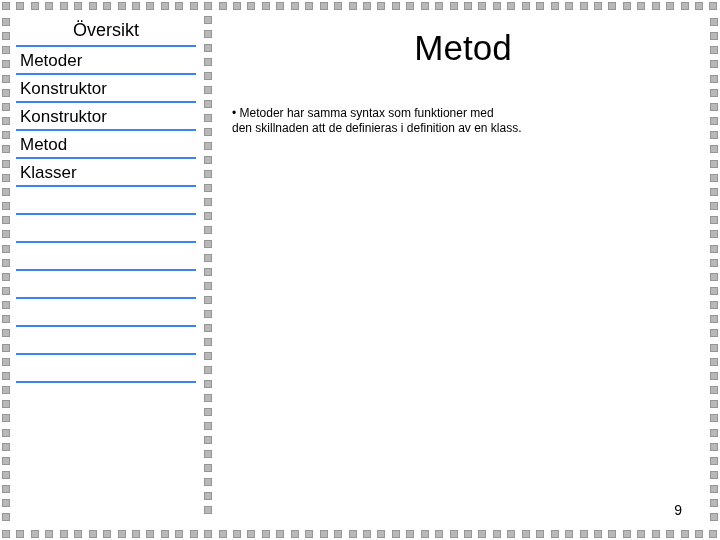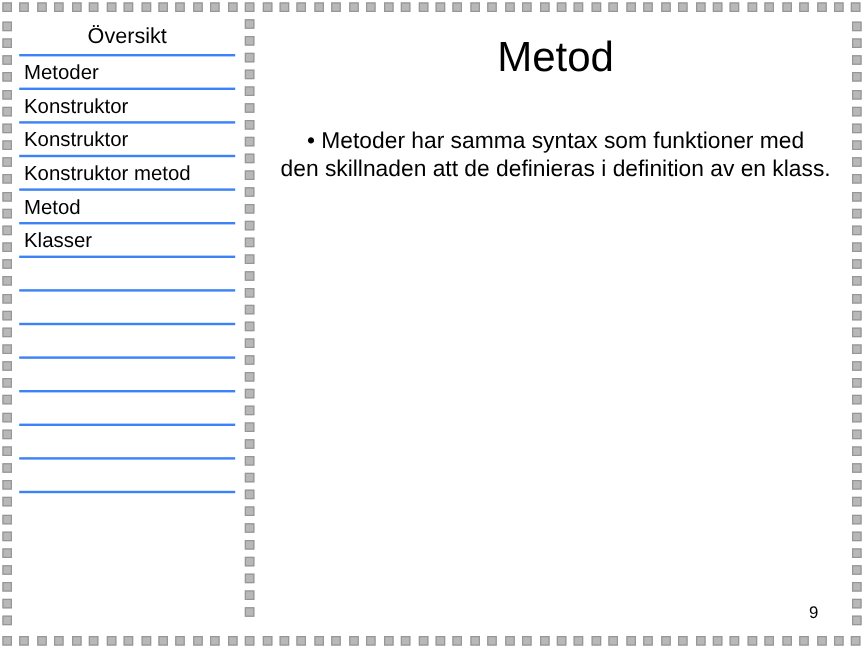--- a/index.html
+++ b/index.html
@@ -82,25 +82,24 @@
   }
   .slide-title {
     font-size: 35px;
     text-align: center;
     margin-top: 8px;
     margin-bottom: 38px;
     color: #000;
     font-weight: normal;
   }
   .bullet-block {
-    font-size: 19px;
+    font-size: 12px;
     line-height: 1.25;
     color: #000;
     margin-bottom: 22px;
-    text-align: center;
   }
   .page-num {
     position: absolute;
     right: 22px;
     bottom: 6px;
     font-size: 14px;
     color: #000;
   }
 </style>
 </head>
@@ -287,21 +286,20 @@
     <div class="square"></div>
   </div>
 
 <div class="content-area">
 
   <div class="sidebar">
     <div class="sidebar-item title">Översikt</div>
     <div class="sidebar-item">Metoder</div>
     <div class="sidebar-item">Konstruktor</div>
     <div class="sidebar-item">Konstruktor</div>
-    <div class="sidebar-item">Konstruktor metod</div>
     <div class="sidebar-item">Metod</div>
     <div class="sidebar-item">Klasser</div>
     <div class="sidebar-item empty"></div>
     <div class="sidebar-item empty"></div>
     <div class="sidebar-item empty"></div>
     <div class="sidebar-item empty"></div>
     <div class="sidebar-item empty"></div>
     <div class="sidebar-item empty"></div>
     <div class="sidebar-item empty"></div>
   </div>

